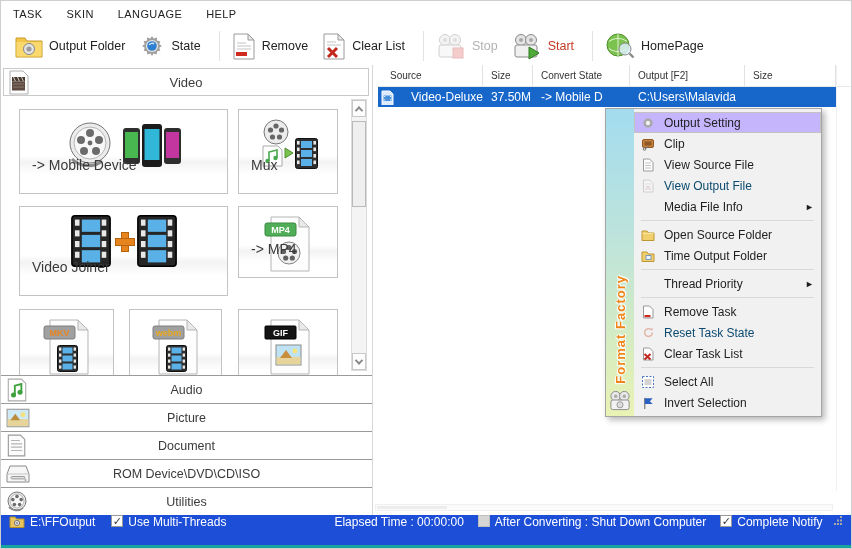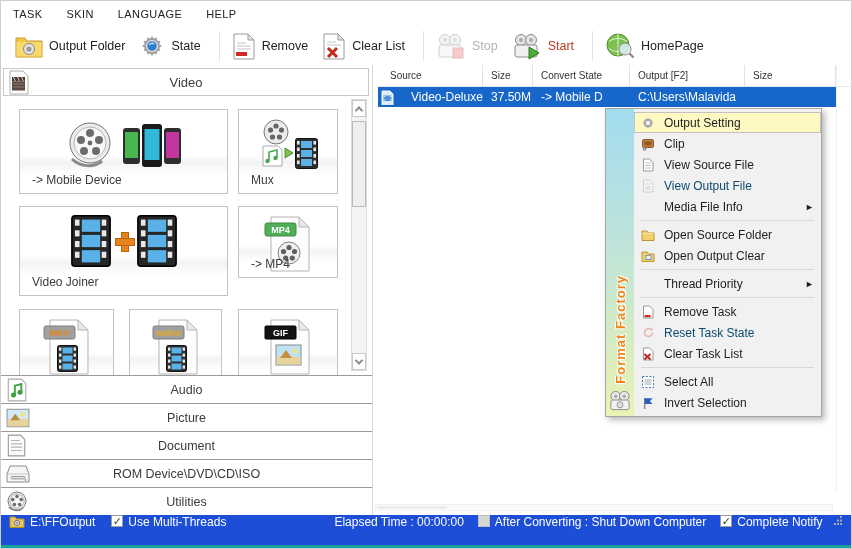--- a/index.html
+++ b/index.html
@@ -28,21 +28,21 @@
 
   
   .panel-header { position:relative; height:28px; margin:3px 3px 1px 2px; border:1px solid #c9c9c9; background:#fff; display:flex; align-items:center; justify-content:center; }
   .panel-header .ph-ico { position:absolute; left:3px; top:1px; }
   .panel-header .ph-label { font-size:13px; color:#3c3c3c; }
 
   
   .card-area { position:relative; height:278px; overflow:hidden; }
   .card { position:absolute; border:1px solid #c3c3c3; background:linear-gradient(#ffffff 0 55%, #f3f3f3 63%, #ffffff 78%); }
   .card .card-ico { position:absolute; top:8px; left:0; right:0; display:flex; justify-content:center; align-items:center; gap:4px; }
-  .card .card-label { position:absolute; bottom:6px; left:12px; font-size:12px; color:#3a3a3a; white-space:nowrap; }
+  .card .card-label { position:absolute; bottom:20px; left:12px; font-size:14px; color:#3a3a3a; white-space:nowrap; }
   .c-mobile { left:18px; top:12px;  width:209px; height:85px; }
   .c-mux    { left:237px; top:12px; width:100px; height:85px; }
   .c-joiner { left:18px; top:109px; width:209px; height:90px; }
   .c-mp4    { left:237px; top:109px; width:100px; height:72px; }
   .c-mkv    { left:18px; top:212px; width:95px; height:80px; }
   .c-webm   { left:128px; top:212px; width:93px; height:80px; }
   .c-gif    { left:237px; top:212px; width:100px; height:80px; }
   .plus-ico { position:relative; width:18px; height:18px; }
   .plus-ico::before, .plus-ico::after { content:""; position:absolute; background:#e8841e; border:1px solid #b5650f; }
   .plus-ico::before { left:6px; top:0; width:6px; height:18px; }
@@ -78,21 +78,21 @@
 
   
   .ctx-menu { position:absolute; left:604px; top:107px; width:217px; background:#f1f1f1; border:1px solid #a5a5a5; box-shadow:3px 3px 6px rgba(0,0,0,.28); display:flex; z-index:10; }
   .ctx-strip { width:28px; background:linear-gradient(180deg,#a3dcef 0%,#bfe4d9 45%,#d9edbe 80%,#eaf3b4 100%); position:relative; display:flex; flex-direction:column; justify-content:flex-end; align-items:center; }
   .brand-vert { writing-mode:vertical-rl; transform:rotate(180deg); font-size:13px; font-weight:bold; letter-spacing:1px; color:#f08519; text-shadow:0 0 2px #fff,0 0 2px #fff,1px 1px 1px #fff,-1px -1px 1px #fff; margin-bottom:6px; white-space:nowrap; }
   .ctx-logo { margin-bottom:2px; }
   .ctx-items { flex:1; padding:3px 0; }
   .mi { height:21px; display:flex; align-items:center; padding:0 6px; position:relative; }
   .mi-ico { width:16px; display:inline-flex; justify-content:center; }
   .mi-label { margin-left:8px; font-size:12px; color:#1e1e1e; white-space:nowrap; }
-  .mi.hl { background:#fef9c3; outline:1px solid #c2c2c2; outline-offset:-1px; }
+  .mi.hl { background:#c4b5fd; outline:1px solid #c2c2c2; outline-offset:-1px; }
   .mi.disabled .mi-label { color:#0c4a6e; }
   .mi.disabled .mi-ico { opacity:.4; }
   .mi-arrow { position:absolute; right:7px; font-size:9px; color:#1e1e1e; }
   .mi-sep { height:1px; background:#d8d8d8; margin:3px 7px; }
 
   
   .statusbar { height:30px; background:#1d4ed8; color:#fff; display:flex; padding:0 8px; font-size:12px; white-space:nowrap; }
   .sb-text { margin-left:5px; }
   .cb { width:12px; height:12px; background:#fff; border:1px solid #9a9a9a; display:inline-flex; align-items:center; justify-content:center; font-size:11px; line-height:10px; color:#3a3a3a; margin-left:14px; }
   .cb.unchecked { background:#d6d6d4; border-color:#bdbdbb; color:transparent; }
@@ -618,21 +618,21 @@
           </span>
         <span class="mi-label">Open Source Folder</span>
       </div>
       <div class="mi">
         <span class="mi-ico">
             <svg width="14" height="12" viewBox="0 0 14 12">
               <path d="M1 2h5l1.5 2H13v7.5H1z" fill="#f2cf6d" stroke="#bd9733"></path>
               <rect x="5" y="5.5" width="5" height="4" fill="#eef4fa" stroke="#7a9ac0"></rect>
             </svg>
           </span>
-        <span class="mi-label">Open Output Clear</span>
+        <span class="mi-label">Time Output Folder</span>
       </div>
       <div class="mi-sep"></div>
       <div class="mi">
         <span class="mi-ico"></span>
         <span class="mi-label">Thread Priority</span>
         <span class="mi-arrow">►</span>
       </div>
       <div class="mi-sep"></div>
       <div class="mi">
         <span class="mi-ico">

